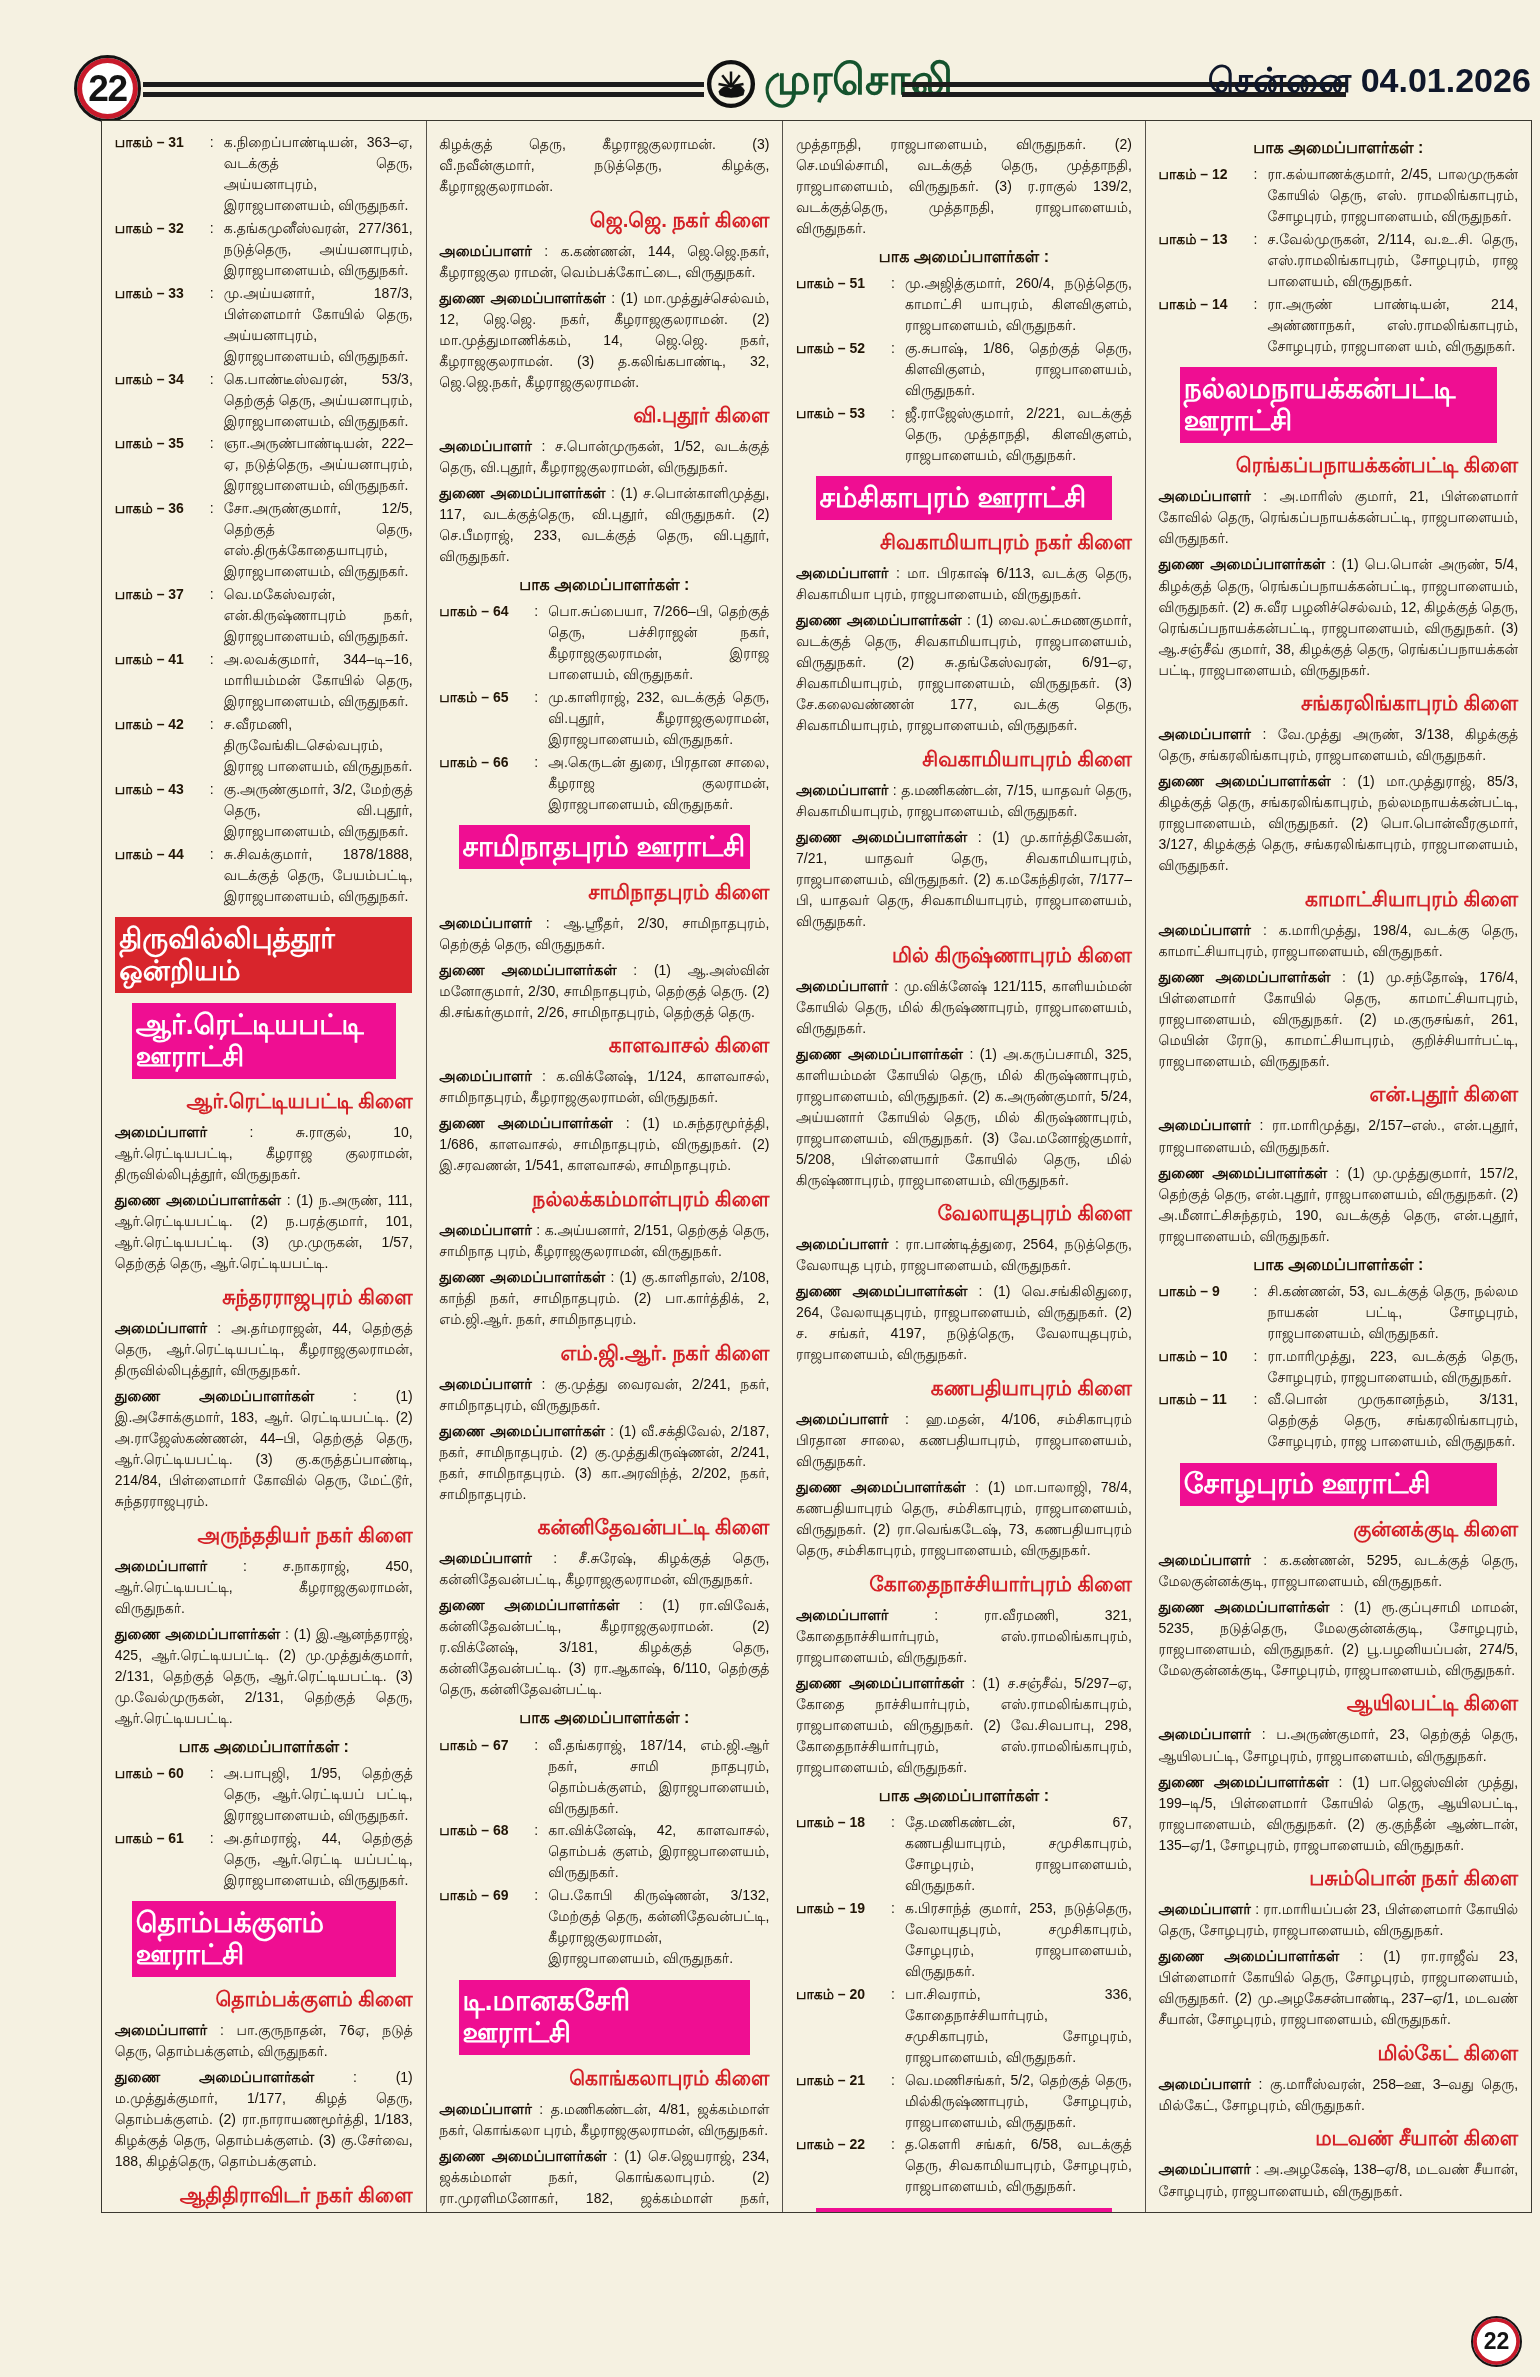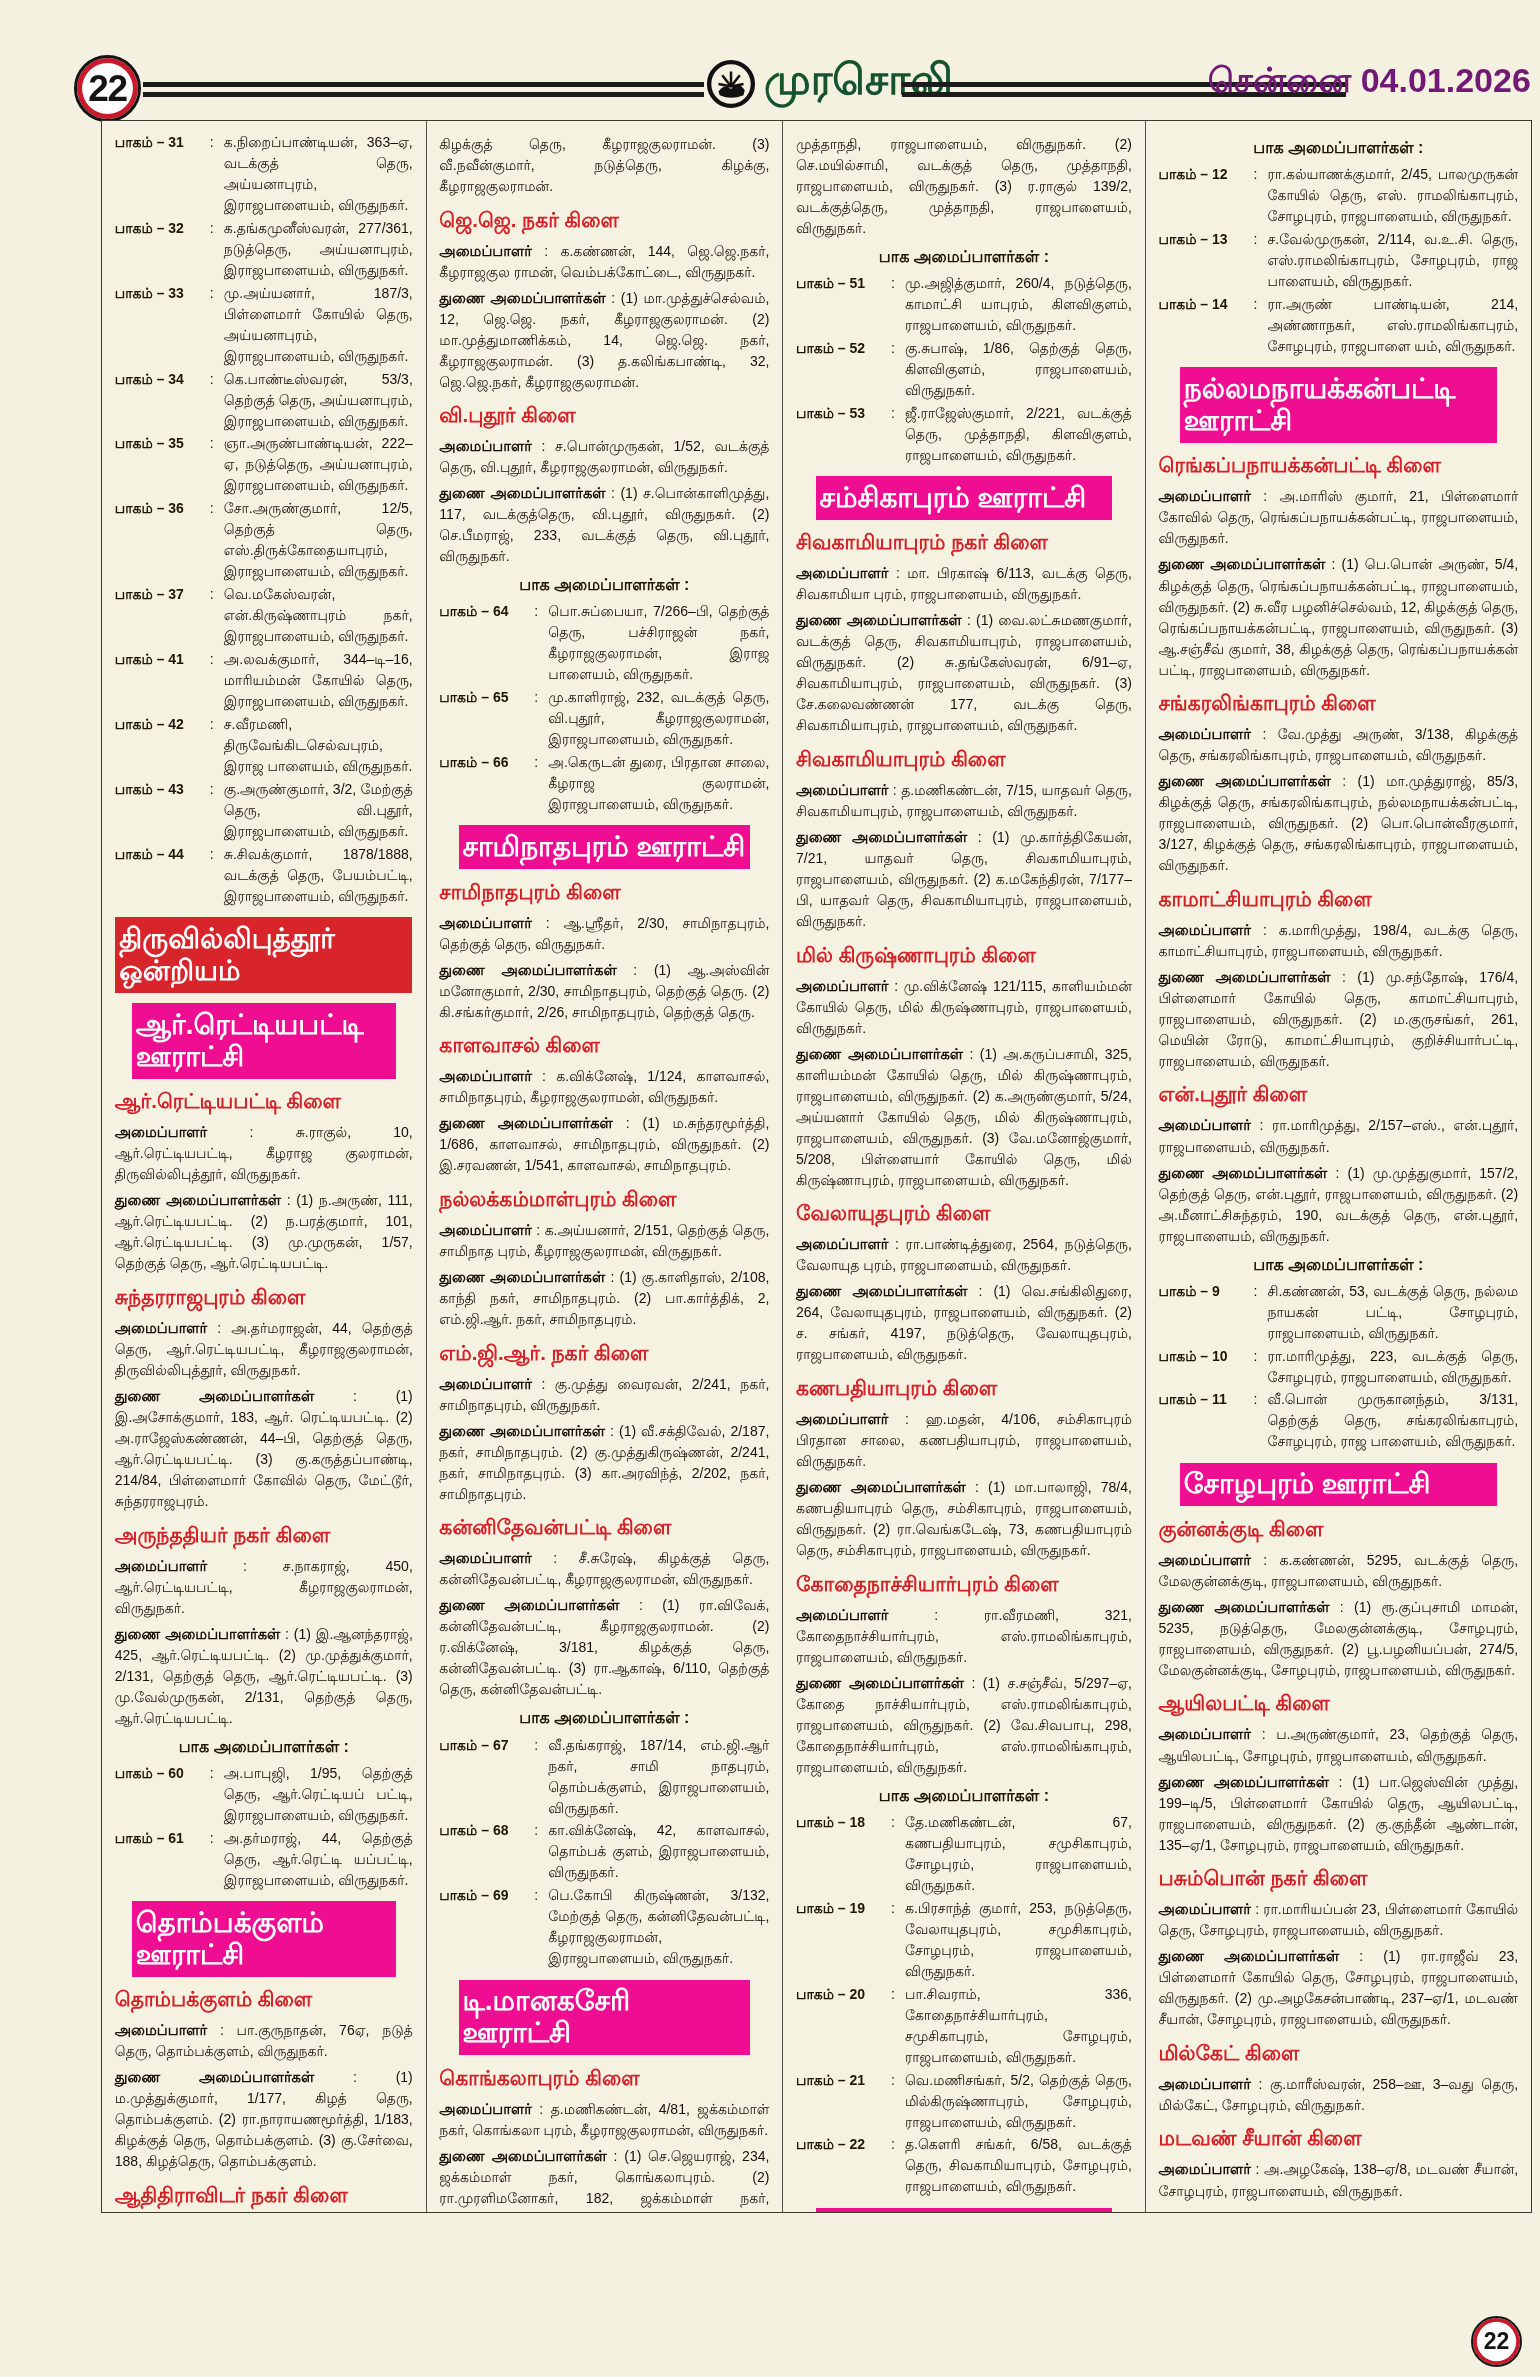--- a/index.html
+++ b/index.html
@@ -8,36 +8,36 @@
   
   .pg-circle{position:absolute;left:74px;top:55px;width:61px;height:61px;border-radius:50%;
         background:#fff;border:3.8px solid #141414;box-shadow:inset 0 0 0 5.1px #c81a2b;
         display:flex;align-items:center;justify-content:center;}
   .pg-circle span{font-size:37px;font-weight:bold;color:#141414;letter-spacing:-1.3px;}
   .rule{position:absolute;height:5.1px;border-top:5.1px solid #1c1c1c;border-bottom:5.1px solid #1c1c1c;}
   .rule-a{left:143px;top:82px;width:561px;}
   .rule-b{left:902px;top:82px;width:444px;}
   .logo{position:absolute;left:706px;top:59px;width:50px;height:50px;}
   .masthead{position:absolute;left:764px;top:56px;font-size:42px;font-weight:bold;color:#14532d;}
-  .dateline{position:absolute;right:10.2px;top:61px;font-size:34px;font-weight:bold;color:#701a75;white-space:nowrap;}
+  .dateline{position:absolute;right:10.2px;top:61px;font-size:34px;font-weight:bold;color:#0f172a;white-space:nowrap;}
   
   .body-box{position:absolute;left:101px;top:120px;width:1429px;height:2091px;
         border:1.9px solid #3a382f;display:flex;background:#f6f2e2;overflow:hidden;}
   .col{padding:9px 12.8px 6.4px 12.8px;overflow:hidden;}
   .col + .col{border-left:1.3px solid #55524a;}
   .col-1{flex:502 0 0;}
   .col-2{flex:556 0 0;}
   .col-3{flex:566 0 0;}
   .col-4{flex:606 0 0;}
   
   .banner{color:#fff;font-weight:bold;text-align:left;font-size:28px;line-height:1.15;
         padding:5.7px 3.8px;margin:10.2px auto 6.4px auto;}
   .banner-red{background:#d8252c;width:97%;}
   .banner-pink{background:#ef0e92;width:86%;}
-  .head-red{color:#d42127;font-weight:bold;text-align:left;font-size:20.4px;margin:11.5px 0 5.1px 0;}
+  .head-red{color:#d42127;font-weight:bold;text-align:right;font-size:20.4px;margin:11.5px 0 5.1px 0;}
   .center-label{font-weight:bold;text-align:center;font-size:16px;margin:9px 0 5.1px 0;color:#211505;}
   p.para{font-size:14px;line-height:1.5;text-align:justify;margin:4px 0;}
   p.para b{font-size:14.7px;}
   .part-row{display:flex;font-size:14px;line-height:1.5;margin:1.9px 0;}
   .part-label{width:95px;flex:0 0 95px;font-weight:bold;color:#211505;}
   .part-colon{flex:0 0 14px;}
   .part-text{flex:1;text-align:justify;}
   
   .corner-circle{position:absolute;left:1471px;top:2316px;width:47px;height:47px;border-radius:50%;
         background:#fff;border:2.6px solid #141414;box-shadow:inset 0 0 0 3.8px #c81a2b;

